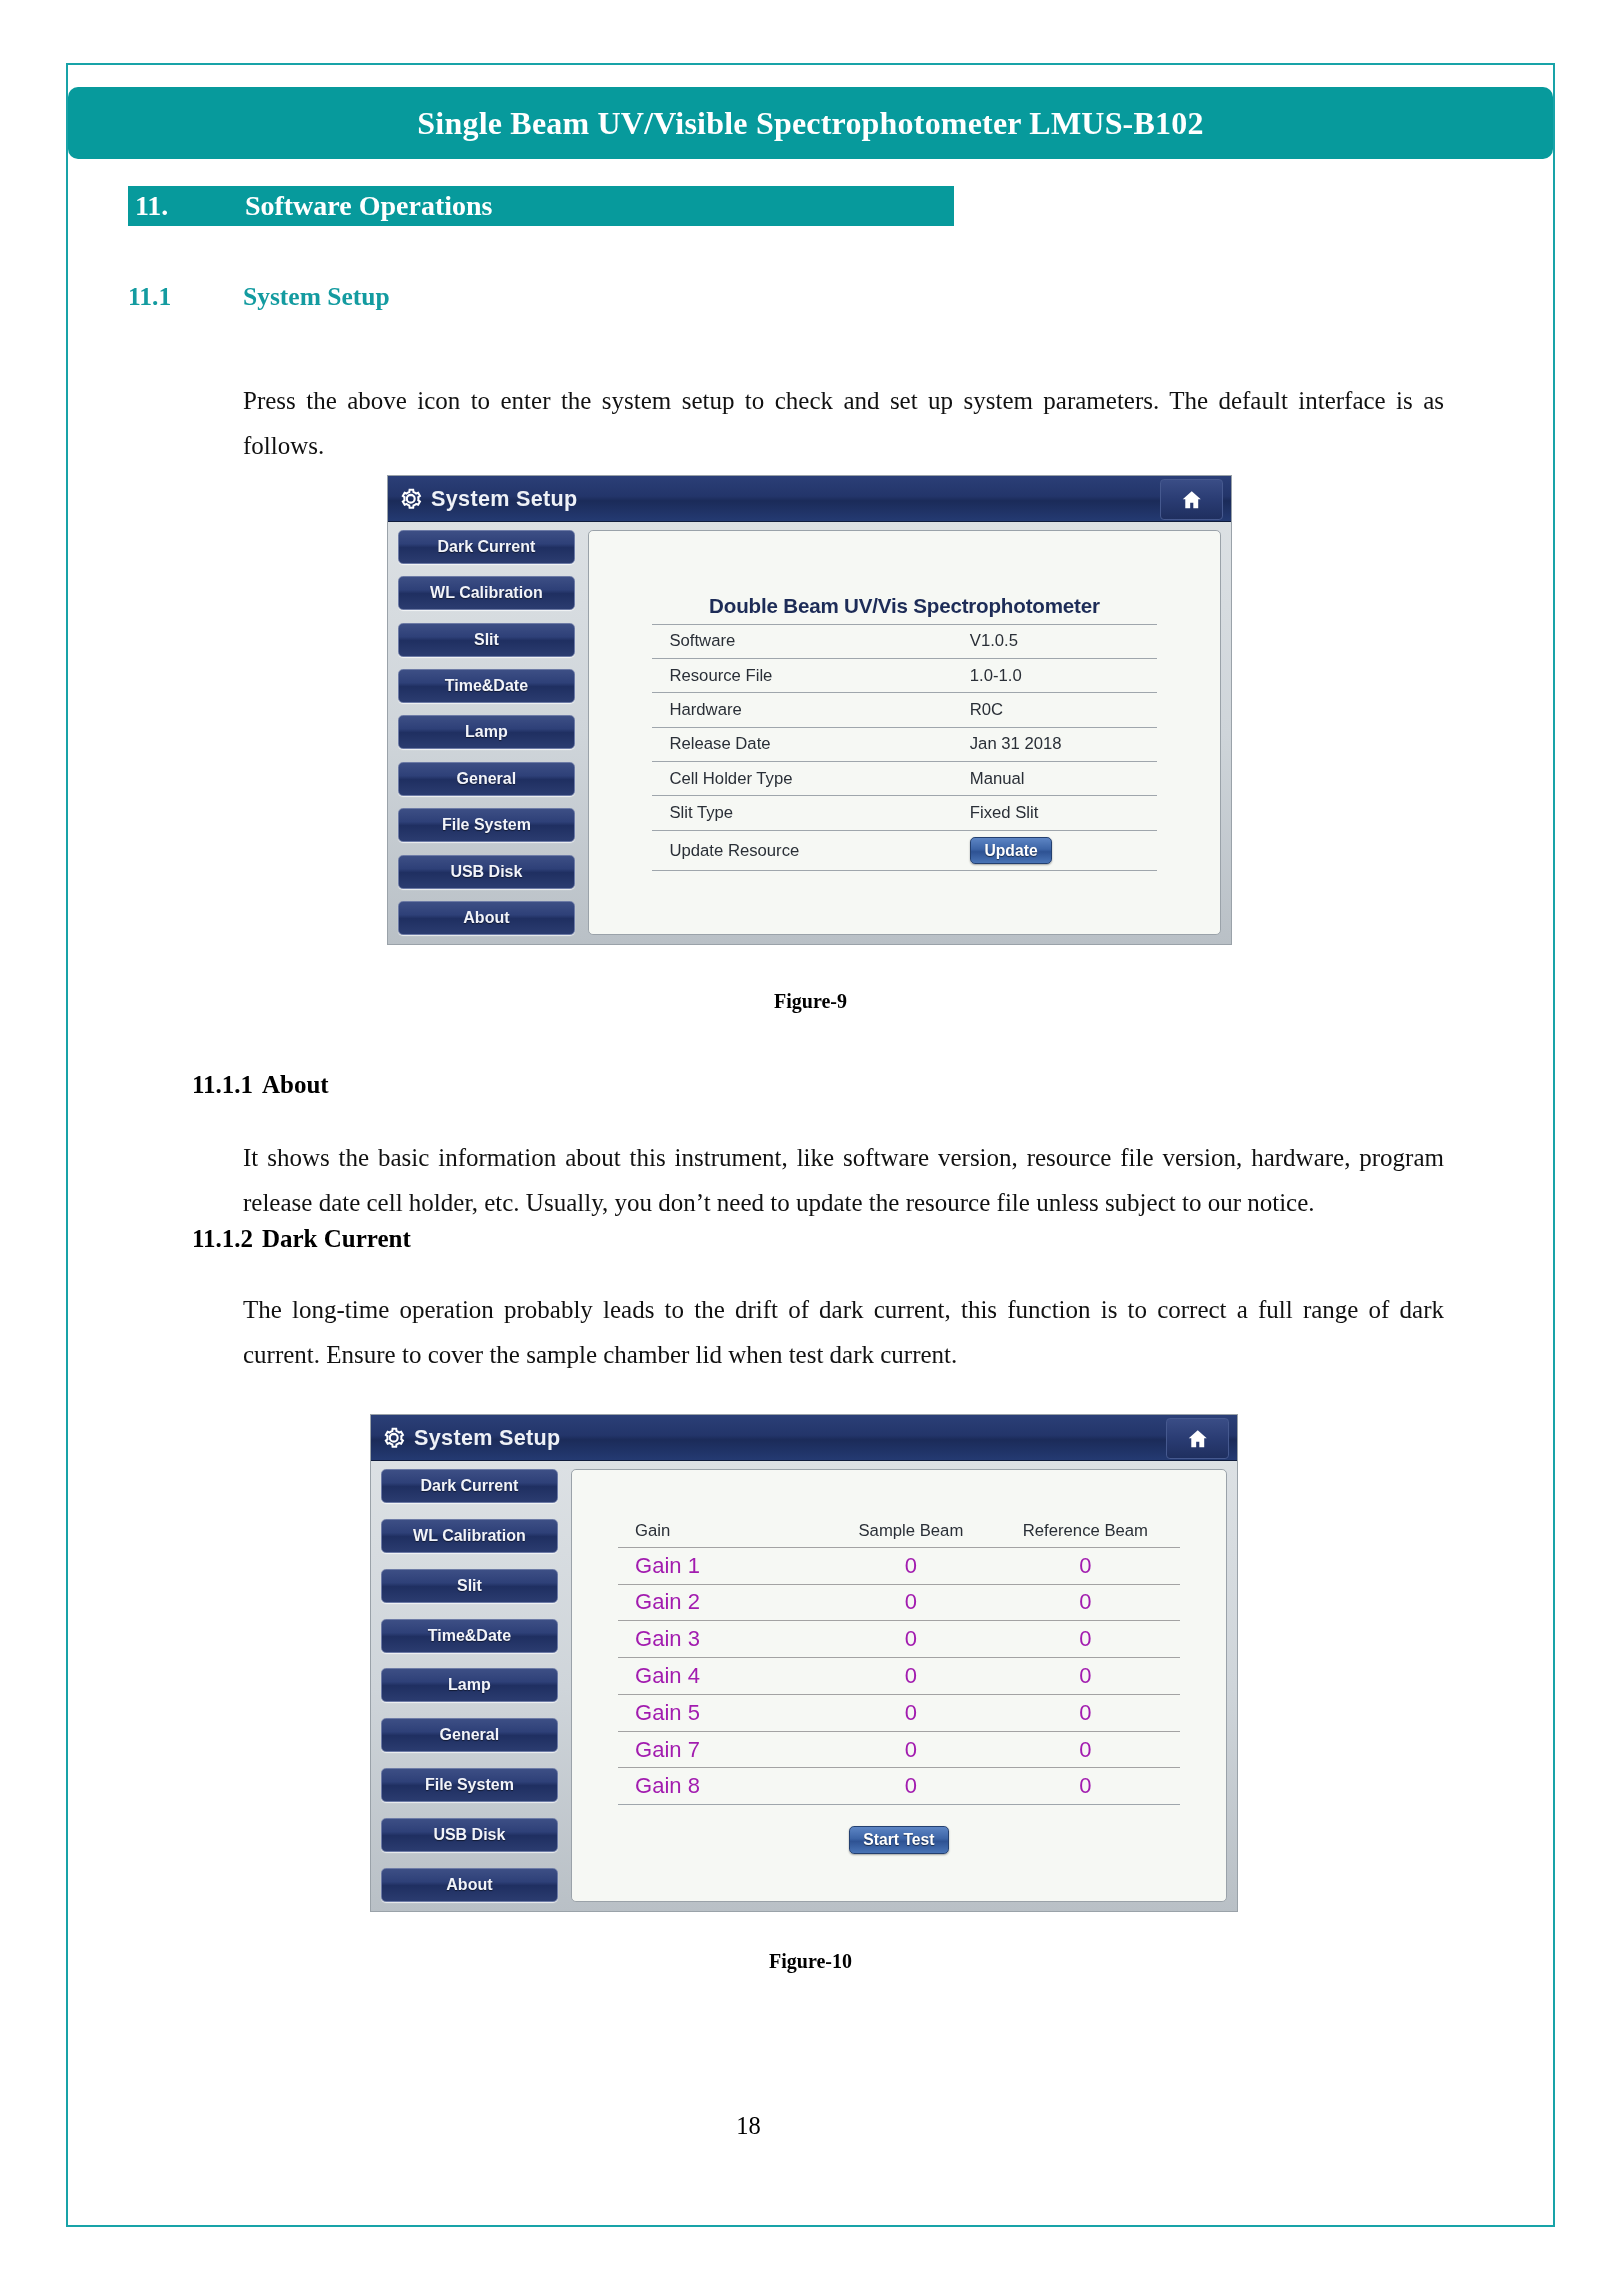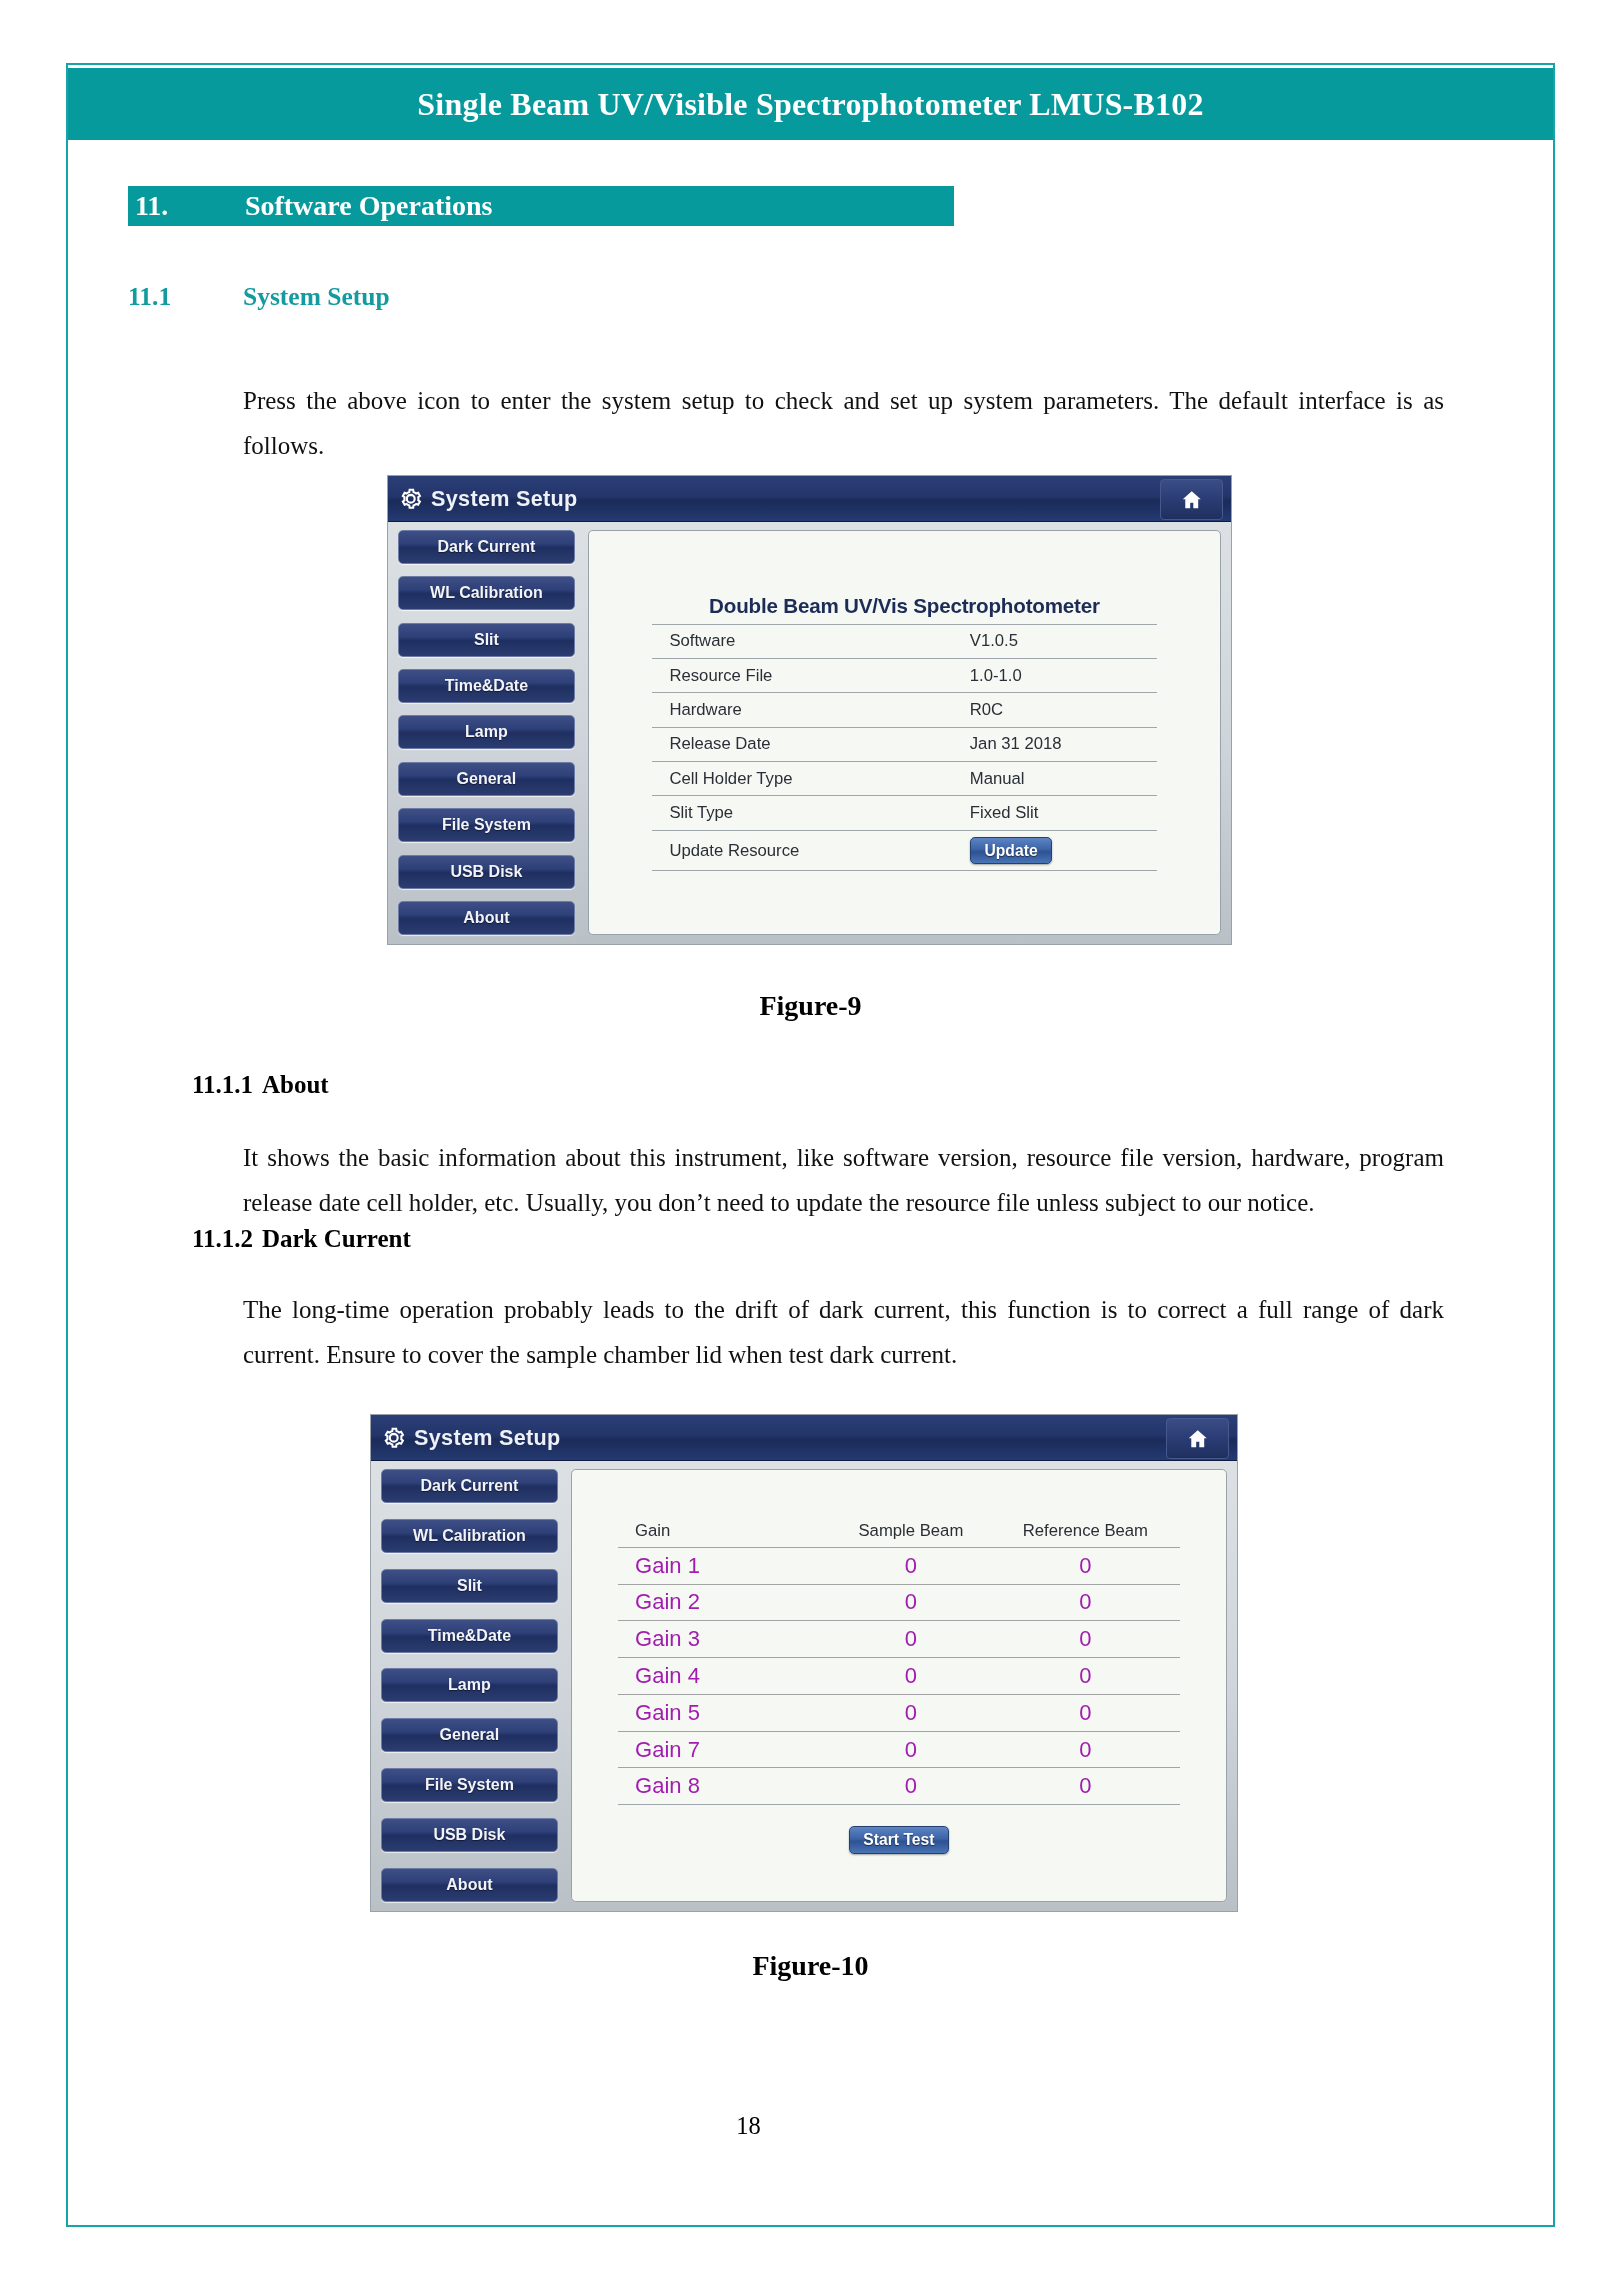--- a/index.html
+++ b/index.html
@@ -24,27 +24,28 @@
     width: 1489px;
     height: 2164px;
     border: 2px solid #18a3a8;
     box-sizing: border-box;
   }
 
   
   .header-banner {
     position: absolute;
     left: 68px;
-    top: 68px;
+    top: 87px;
     width: 1485px;
     height: 72px;
     background: #079a9c;
     display: flex;
     align-items: center;
     justify-content: center;
+    border-radius: 10px;
   }
   .header-banner-title {
     color: #ffffff;
     font-size: 32px;
     font-weight: bold;
     font-family: "Liberation Serif", serif;
     letter-spacing: 0.2px;
   }
 
   
@@ -122,21 +123,21 @@
   .p-about      { top: 1110px; width: 1198px; }
   .h-dark       { top: 1225px; }
   .p-dark       { top: 1262px; width: 1198px; }
 
   
   .fig-caption {
     position: absolute;
     width: 1489px;
     left: 66px;
     text-align: center;
-    font-size: 28px;
+    font-size: 20px;
     font-weight: bold;
     color: #000000;
   }
   .cap-9  { top: 990px; }
   .cap-10 { top: 1950px; }
 
   
   .page-number {
     position: absolute;
     left: 66px;

